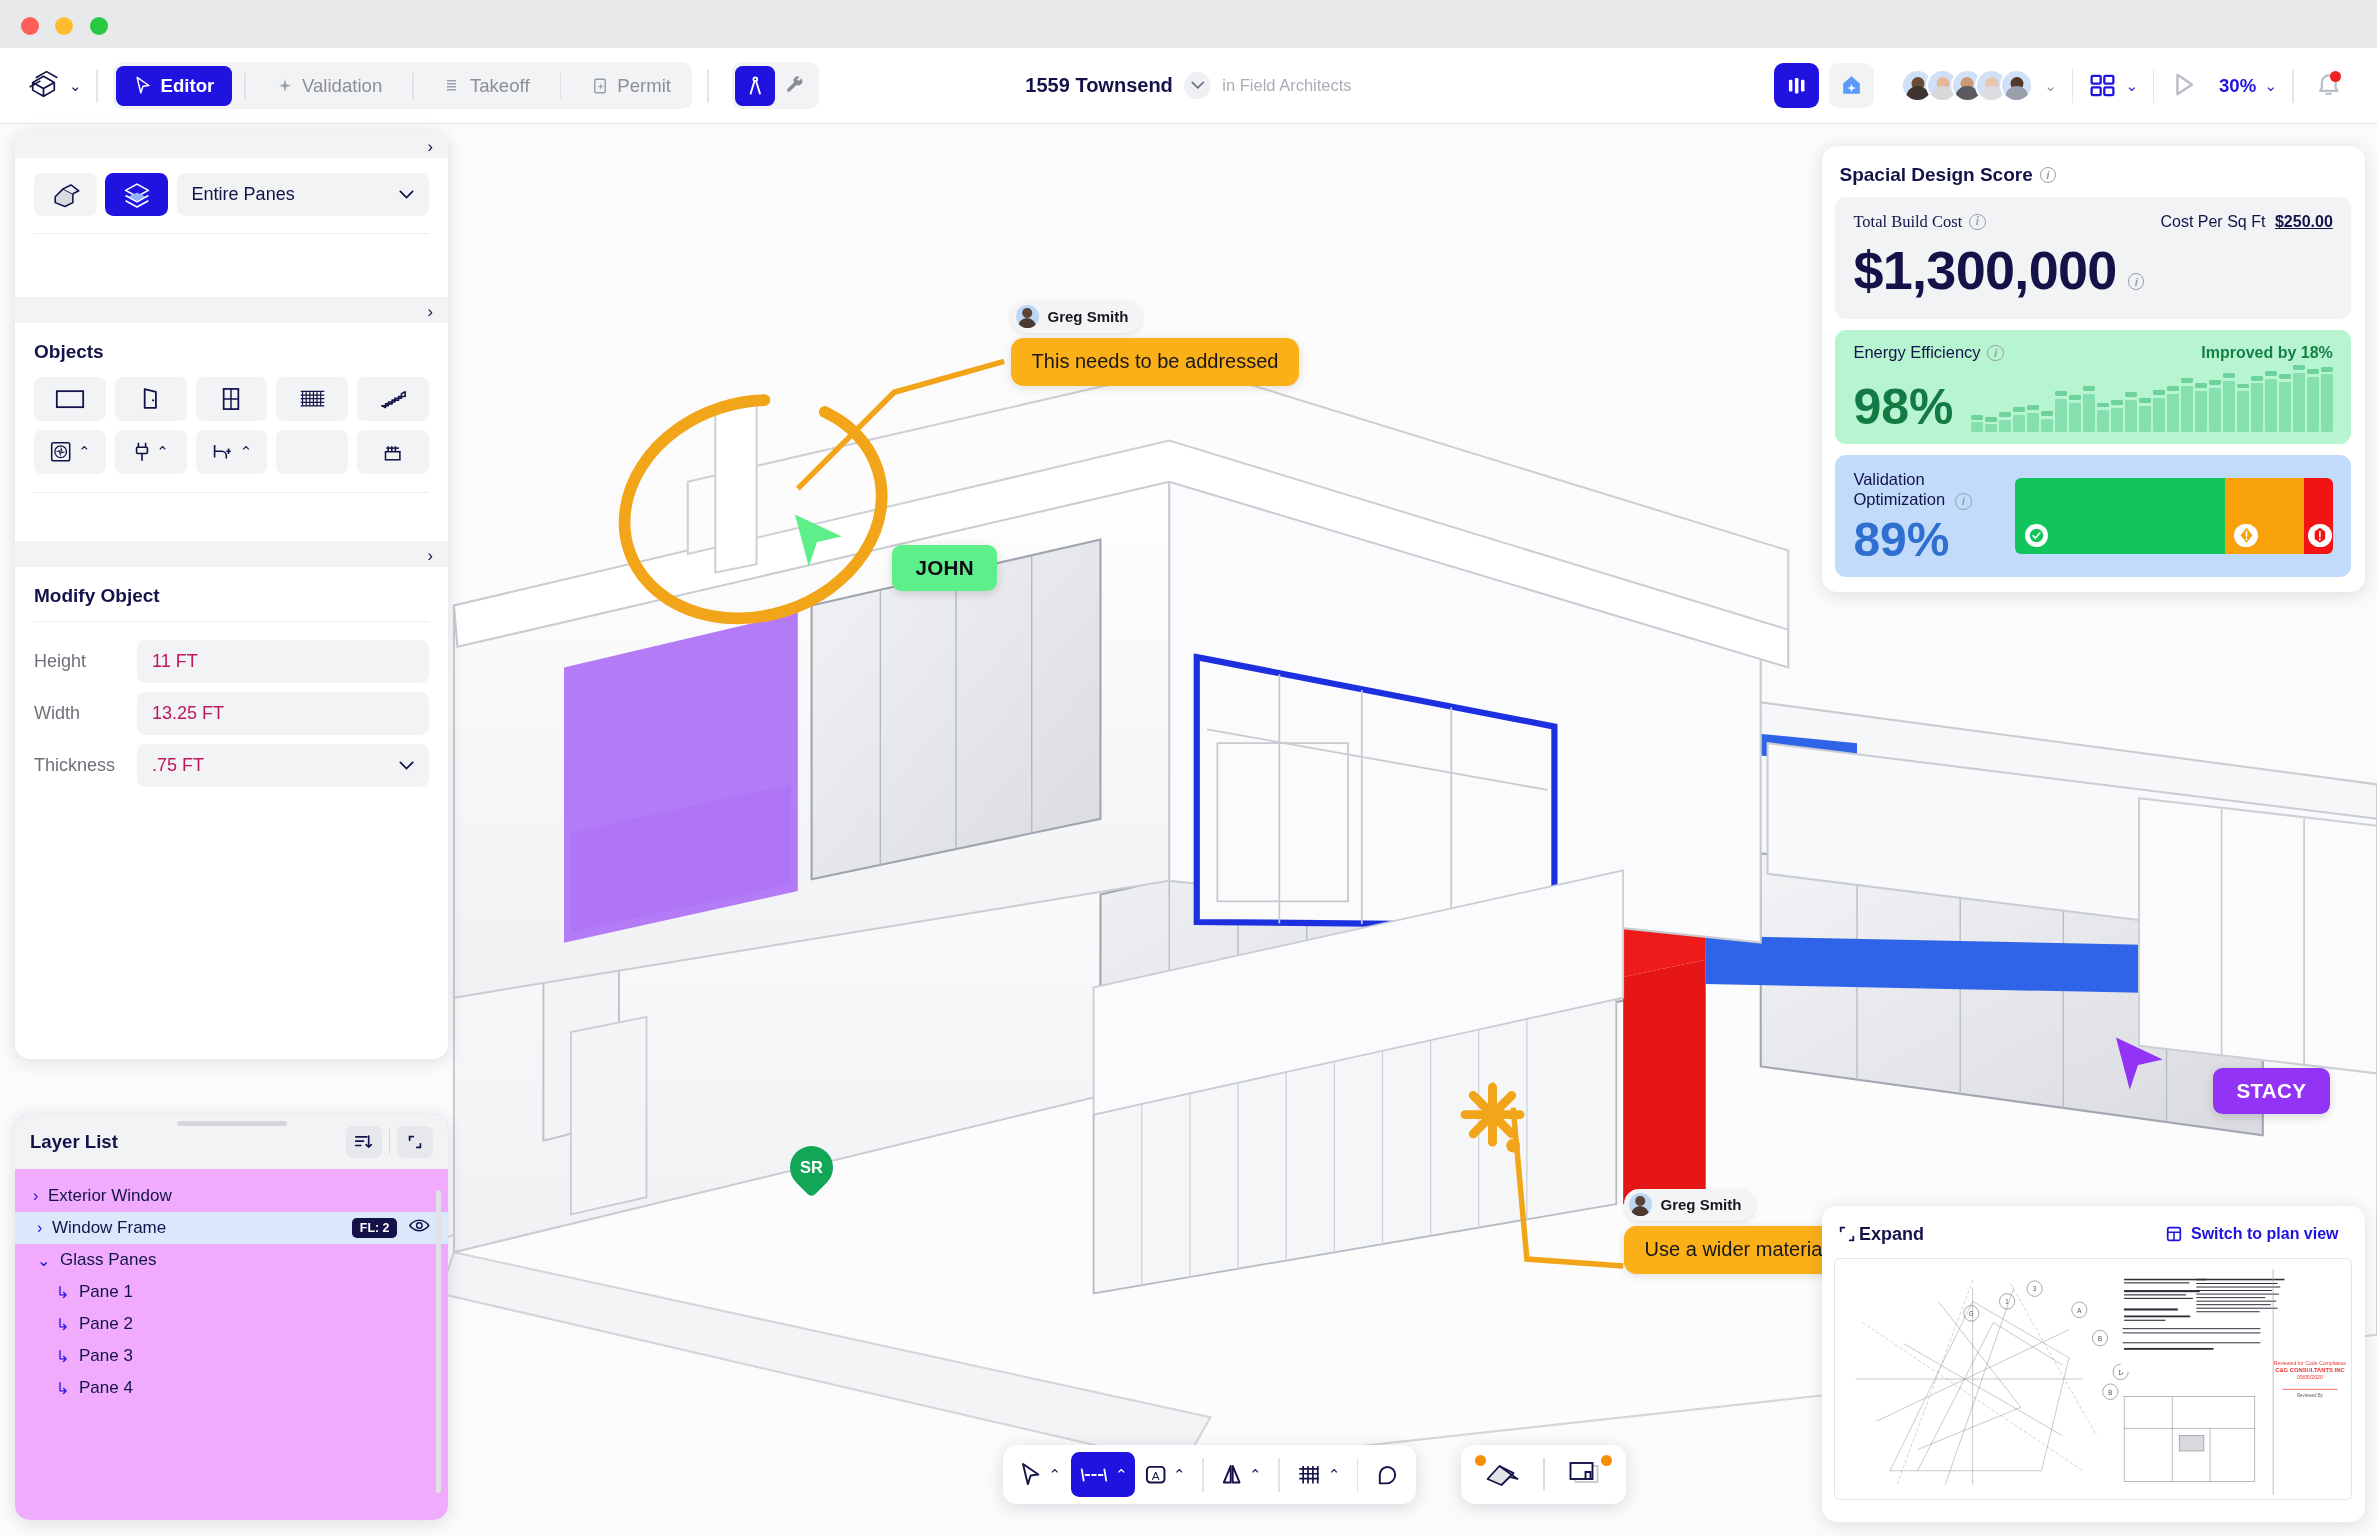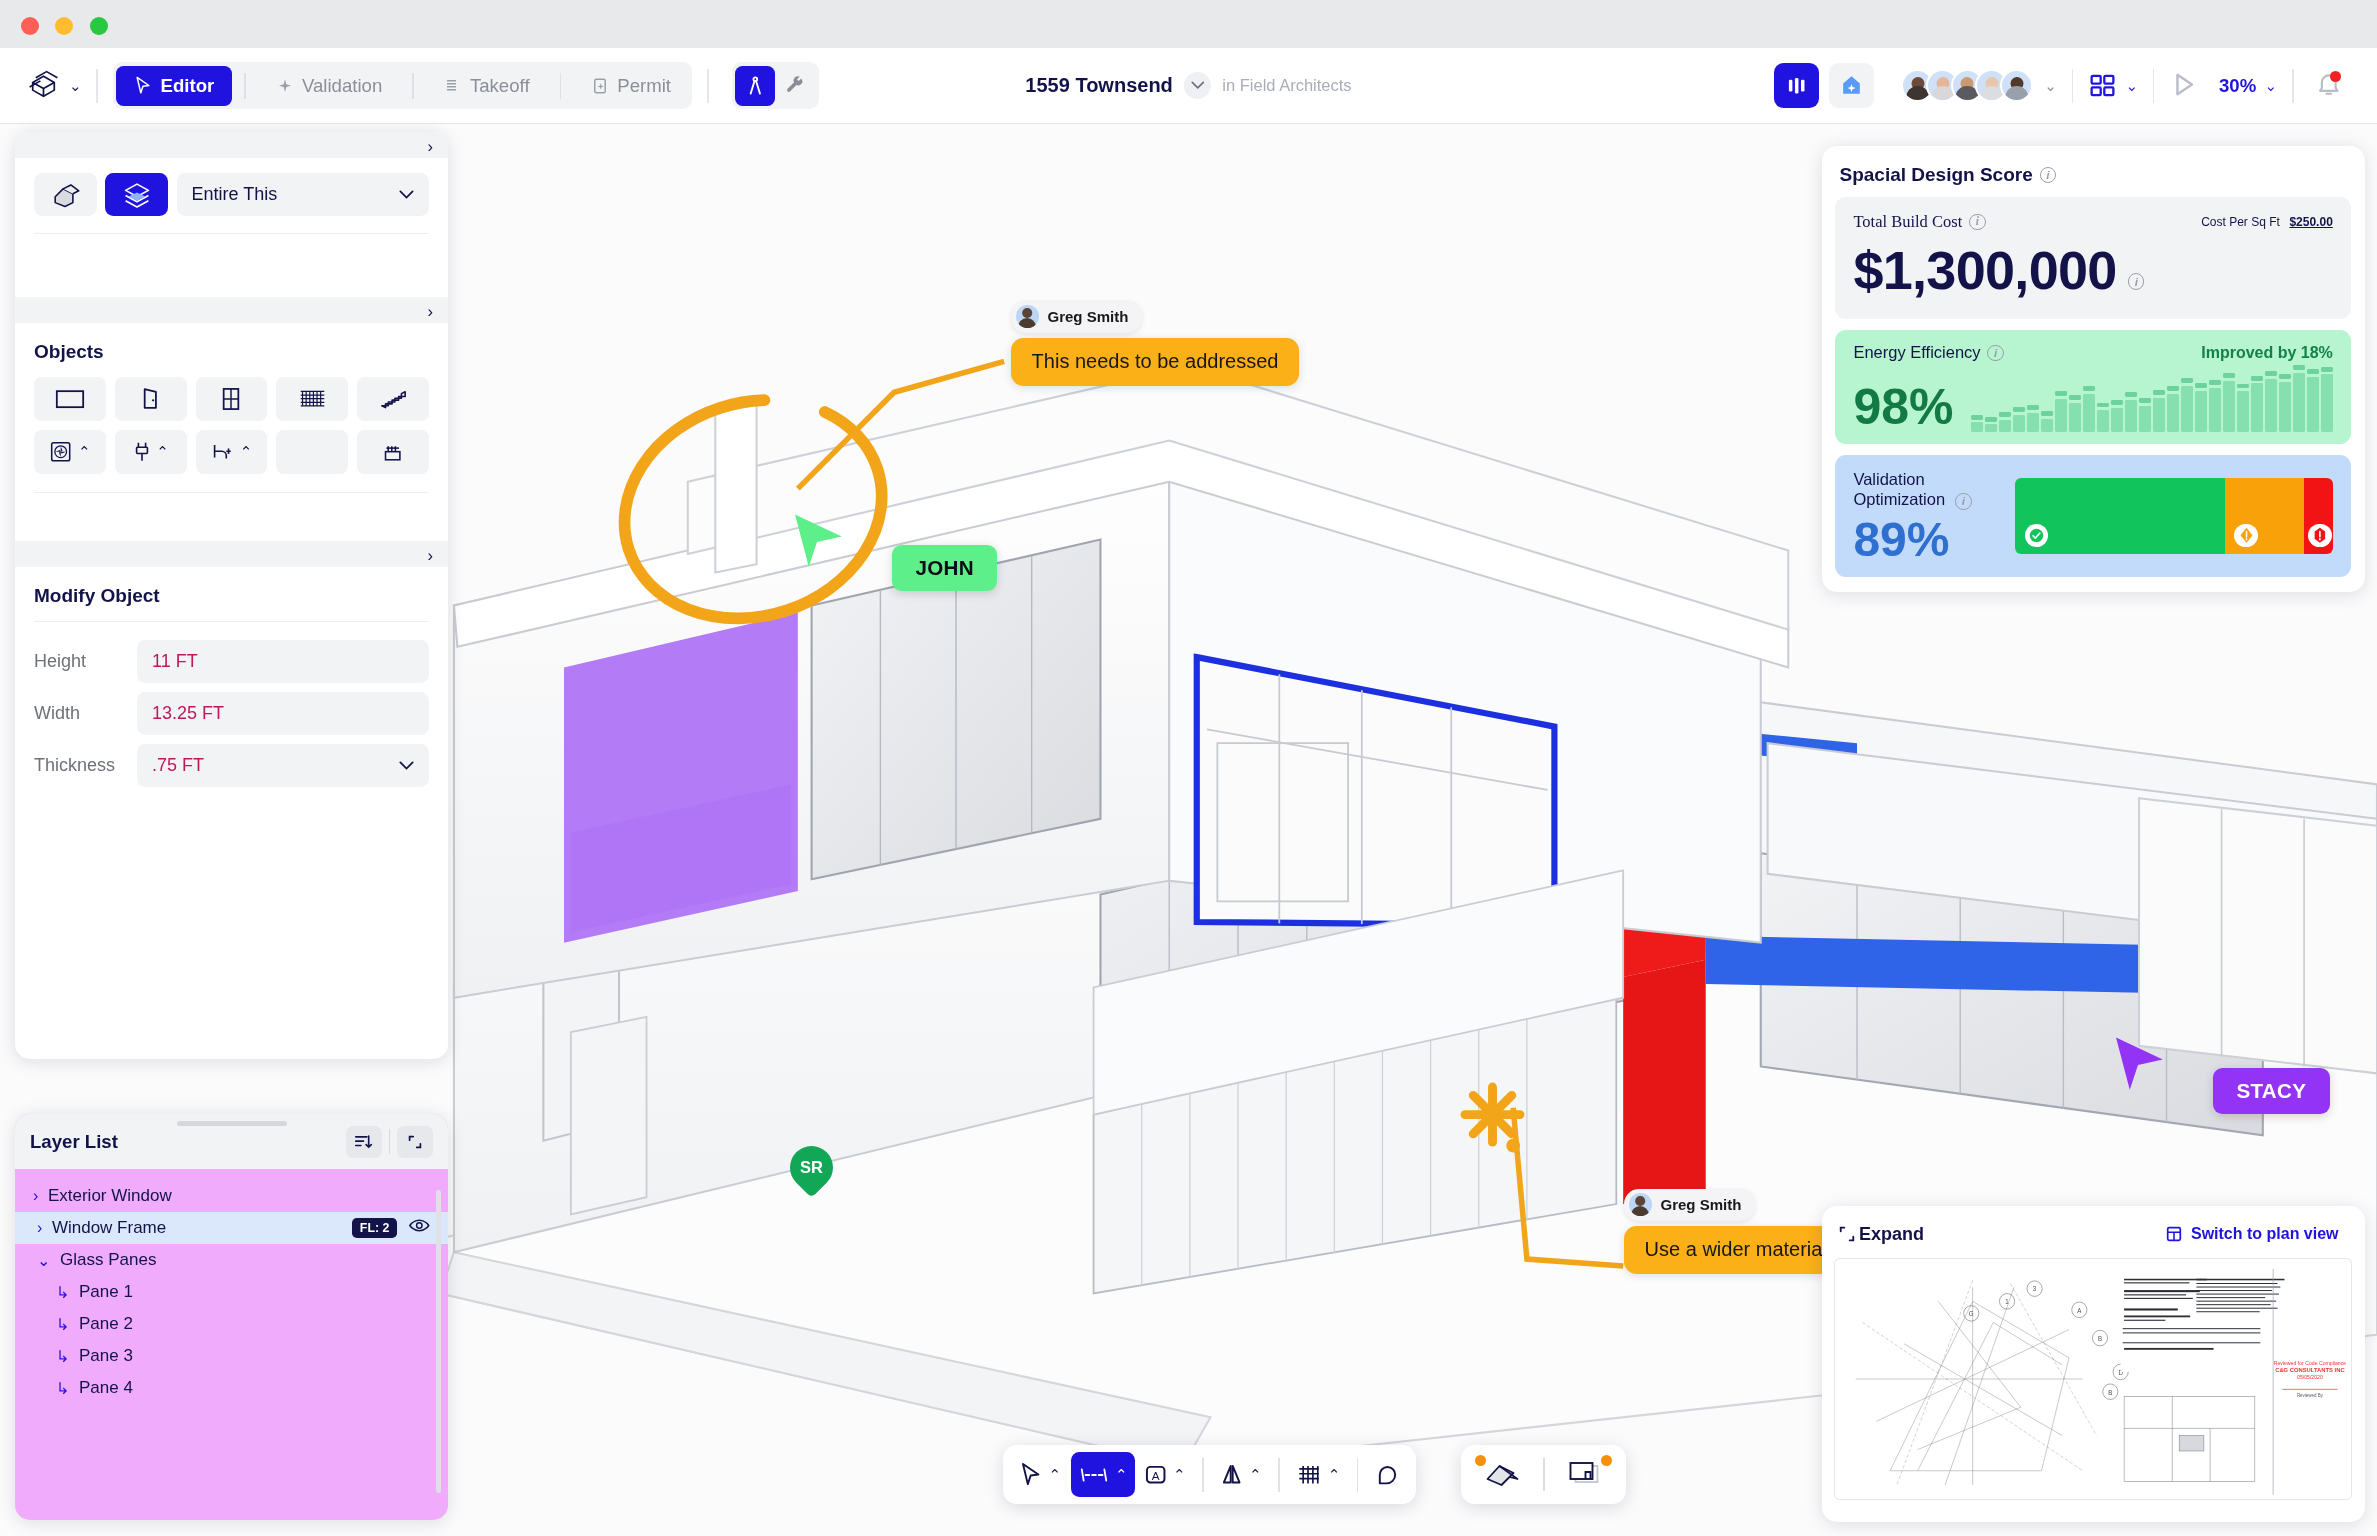--- a/index.html
+++ b/index.html
@@ -123,21 +123,21 @@
   .score-panel {
     position:absolute; right:12.4px; top:146px; width:543px;
     background:#fff; border-radius:15px; box-shadow:0 2.8px 18px rgba(20,20,50,.12);
     padding:15px 13.8px 15px;
   }
   .sp-title { font-size:19px; font-weight:700; color:#13134a; display:flex; align-items:center; gap:6.9px; padding:2.8px 4.1px 11px;}
   .info { width:16.5px;height:16.5px;border-radius:50%;border:1.4px solid #9aa0ab;color:#9aa0ab;font-size:11.7px;display:inline-flex;align-items:center;justify-content:center;font-style:italic;font-weight:700;}
   .cost-card { background:#f2f3f5; border-radius:11px; padding:15px 18px 18px; }
   .cost-top { display:flex; align-items:center; justify-content:space-between; }
   .cost-lbl { font-size:16.5px; color:#13134a; display:flex; align-items:center; gap:6.9px;font-family:Liberation Serif, serif;}
-  .cost-right { font-size:12px; color:#13134a; display:flex; gap:9.6px;}
+  .cost-right { font-size:16px; color:#13134a; display:flex; gap:9.6px;}
   .cost-val { text-decoration:underline; font-weight:600;}
   .big-cost { font-size:54px; font-weight:700; color:#13134a; letter-spacing:-0.7px; display:flex; align-items:flex-end; gap:11px; margin-top:6.9px;}
   .big-cost .info{ margin-bottom:11px; }
 
   .ee-card { background:#b6f5cf; border-radius:11px; padding:13.8px 18px 12.4px; margin-top:11px; position:relative; overflow:hidden;}
   .ee-top { display:flex; align-items:center; justify-content:space-between;}
   .ee-lbl { font-size:16.5px; color:#13134a; display:flex; align-items:center; gap:6.9px;}
   .ee-imp { font-size:16px; color:#158048; font-weight:600;}
   .ee-main { display:flex; align-items:flex-end; gap:18px; margin-top:4.1px;}
   .ee-pct { font-size:50px; font-weight:700; color:#147a45; line-height:1;}
@@ -528,21 +528,21 @@
         <svg width="32" height="29" viewBox="0 0 30 28">
             <g stroke="#fff" stroke-width="1.6" fill="none" stroke-linejoin="round">
               <path d="M15 4 L26 10 L15 16 L4 10 Z"></path>
               <path d="M4 15 L15 21 L26 15"></path>
               <path d="M4 20 L15 26 L26 20"></path>
             </g>
             <path d="M15 12 L23 16 L15 20 L7 16 Z" fill="#8fb4ff"></path>
           </svg>
       </div>
       <div class="sel-box">
-        <span>Entire This</span>
+        <span>Entire Panes</span>
         <svg width="15" height="9.6" viewBox="0 0 22 14">
             <path d="M2 2 L11 11 L20 2" fill="none" stroke="#13134a" stroke-width="2.6" stroke-linecap="round"></path>
           </svg>
       </div>
     </div>
     <div class="hr"></div>
     <div class="panel-gap"></div>
 
     <div class="panel-grip">
       <span class="carat">›</span>

